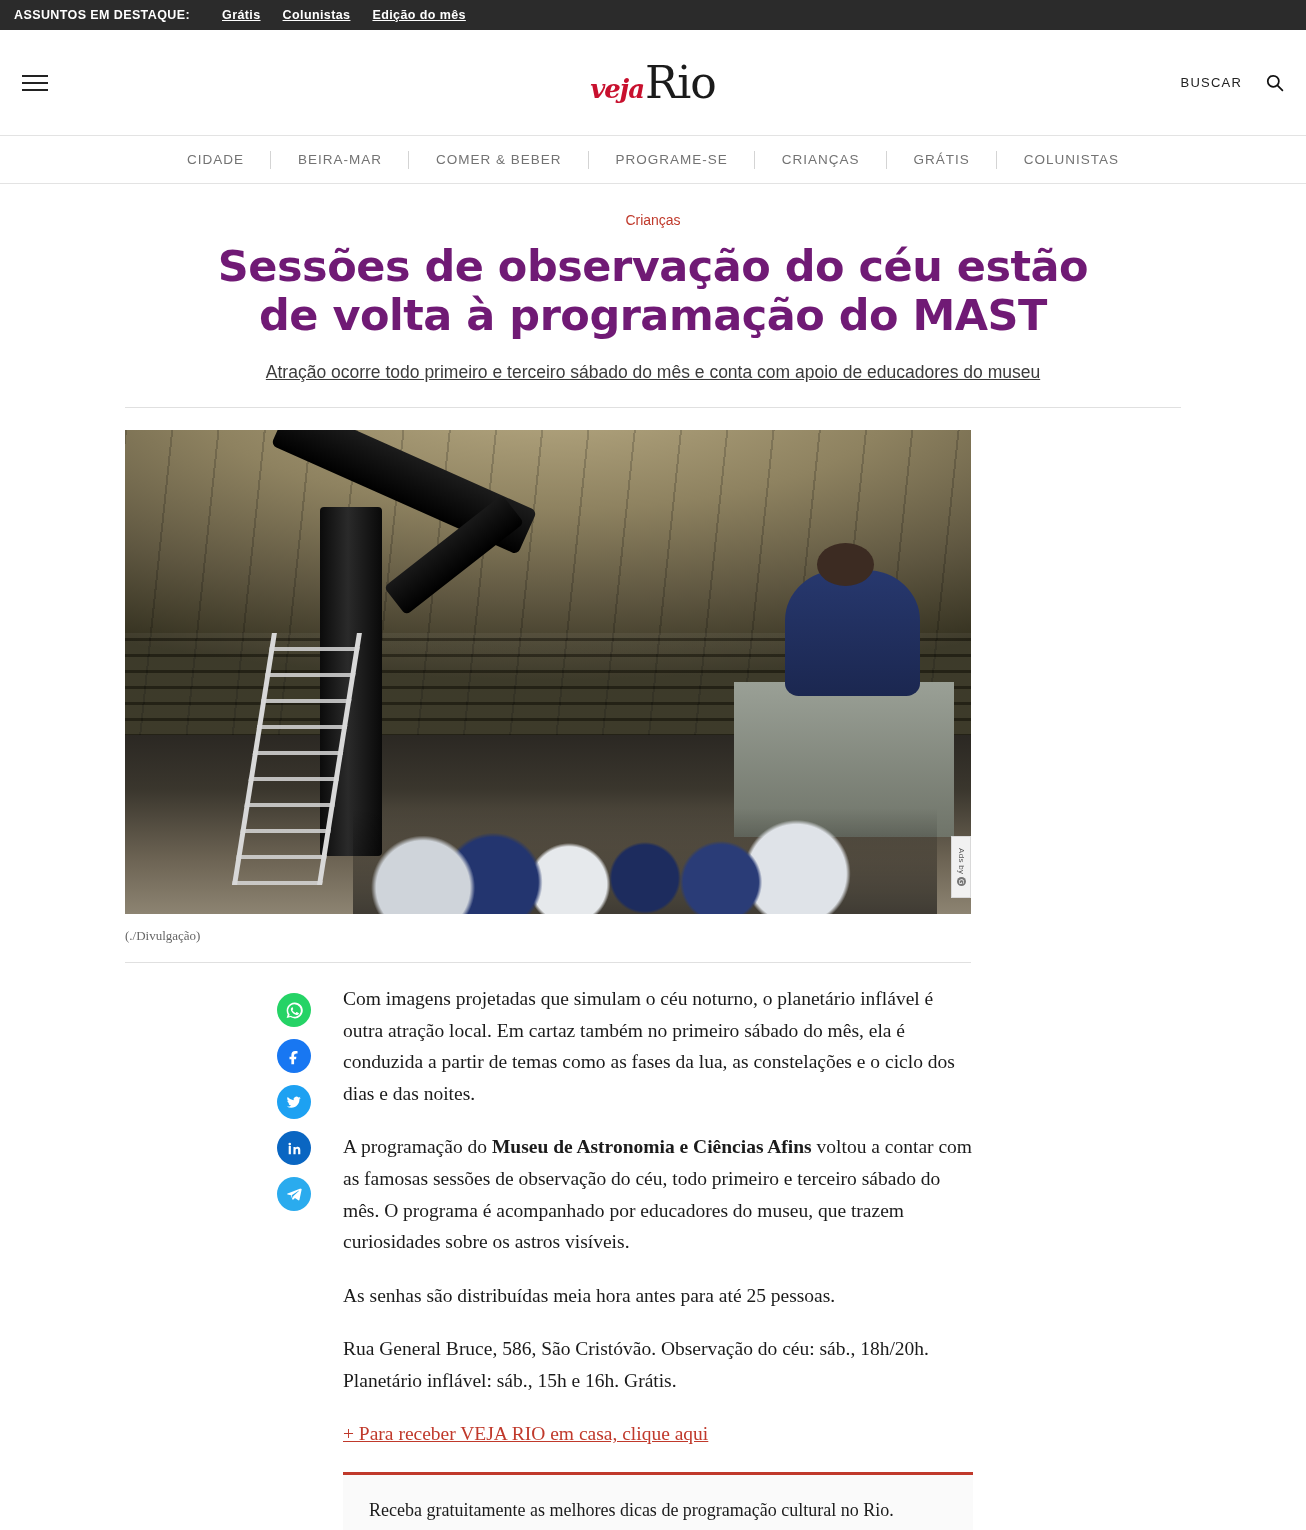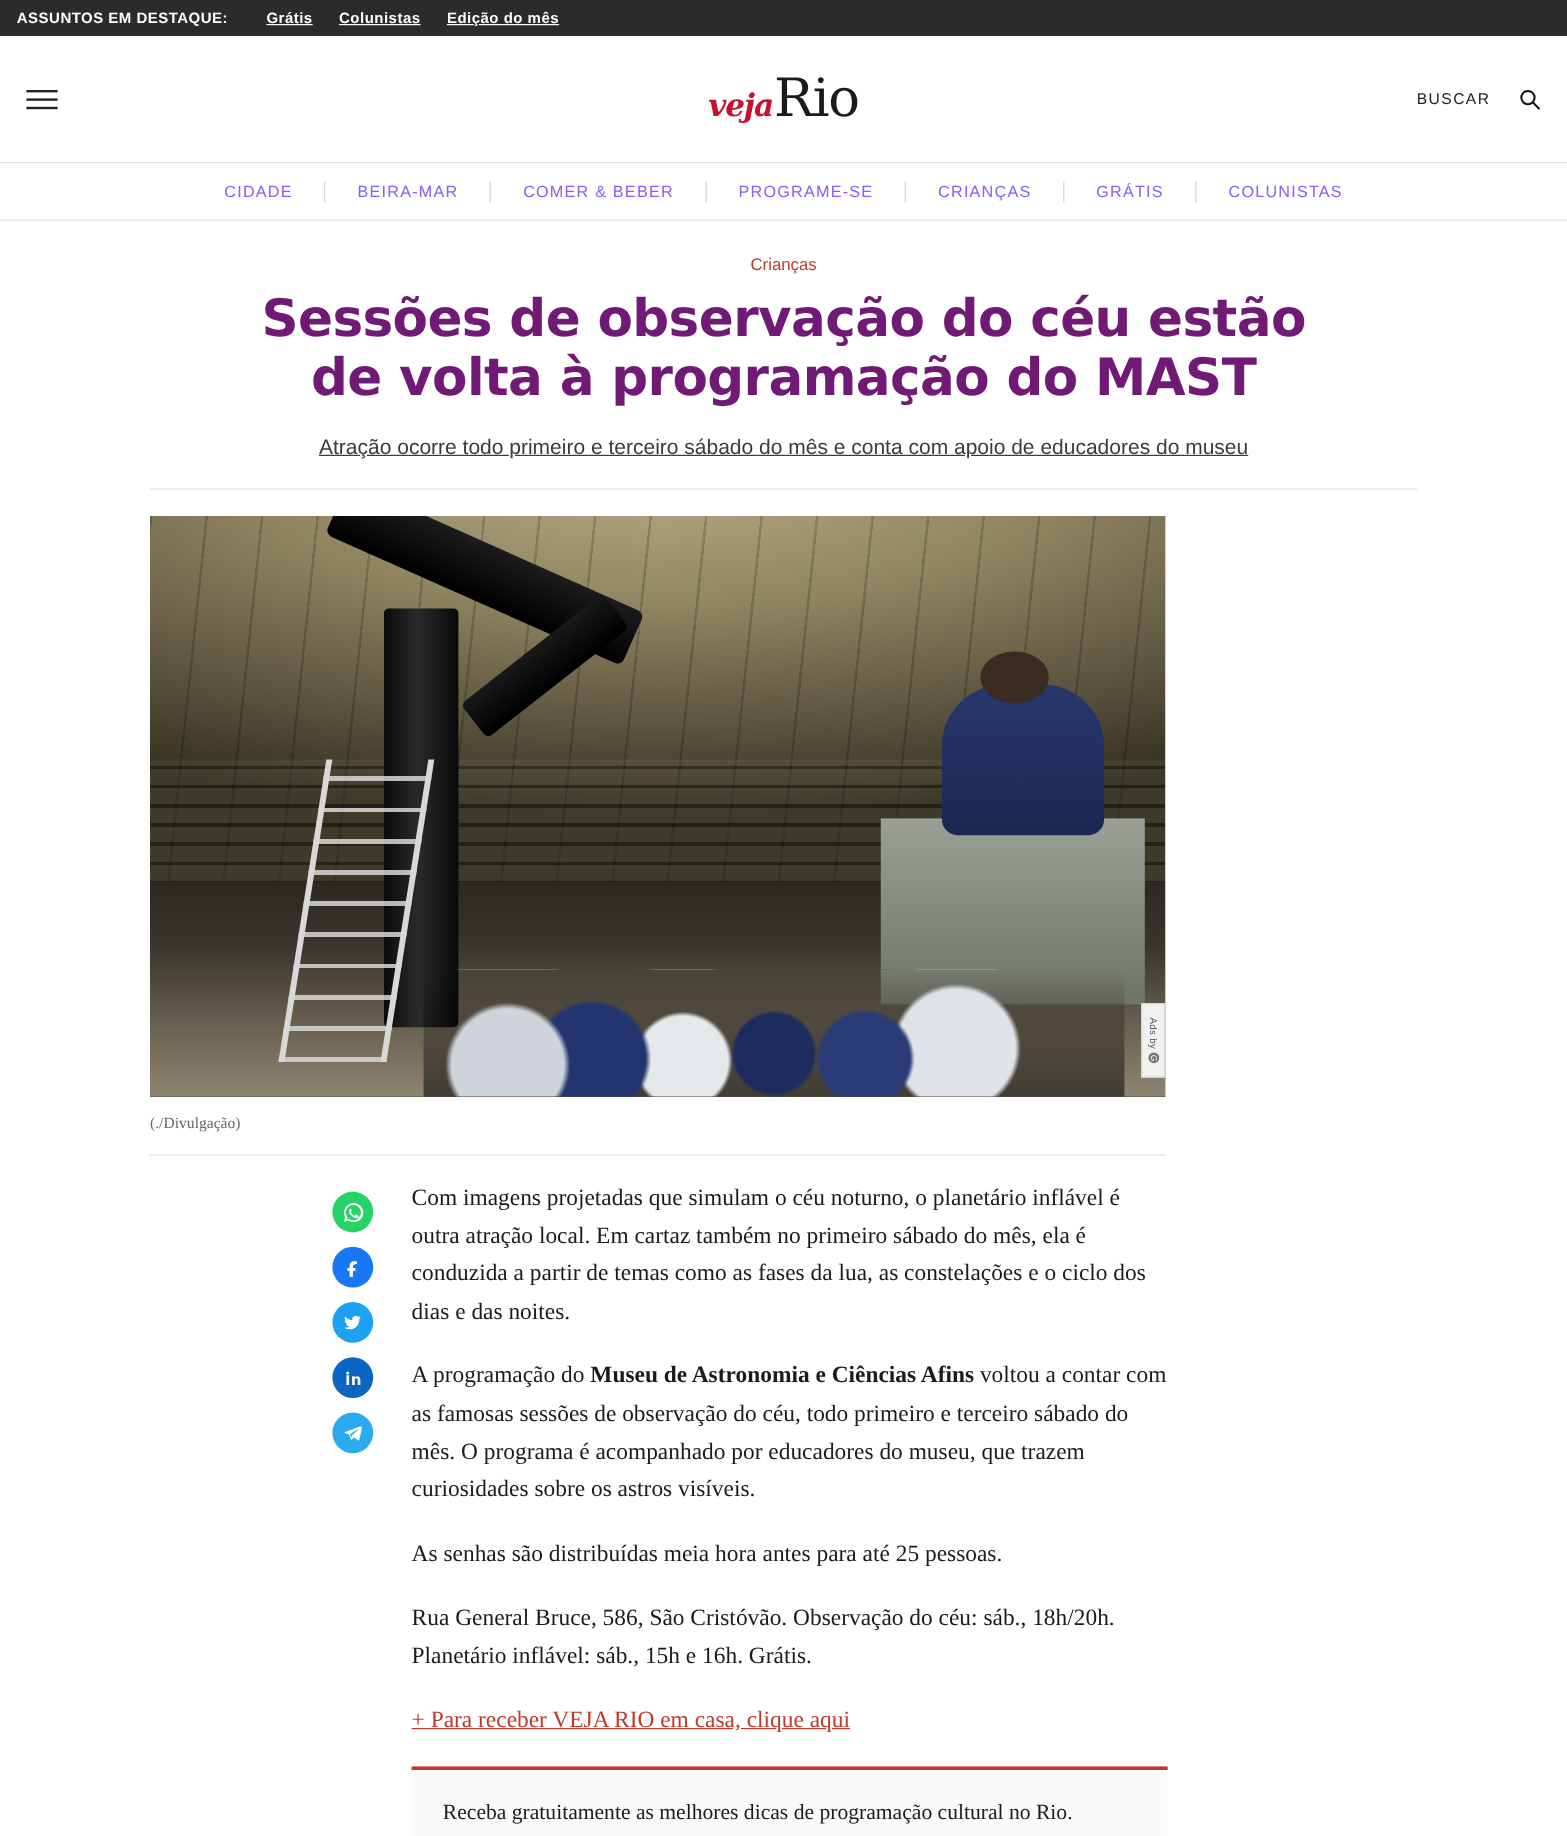--- a/index.html
+++ b/index.html
@@ -106,21 +106,21 @@
   
   .mainnav {
     height: 48px;
     display: flex;
     align-items: center;
     justify-content: center;
     border-bottom: 1px solid #e3e3e3;
     background: #fff;
   }
   .mainnav a {
-    color: #8b5cf6;
+    color: #737373;
     text-decoration: none;
     font-size: 13.5px;
     letter-spacing: 1px;
     padding: 0 27px;
     position: relative;
     text-transform: uppercase;
   }
   .mainnav a:not(:last-child)::after {
     content: "";
     position: absolute;

